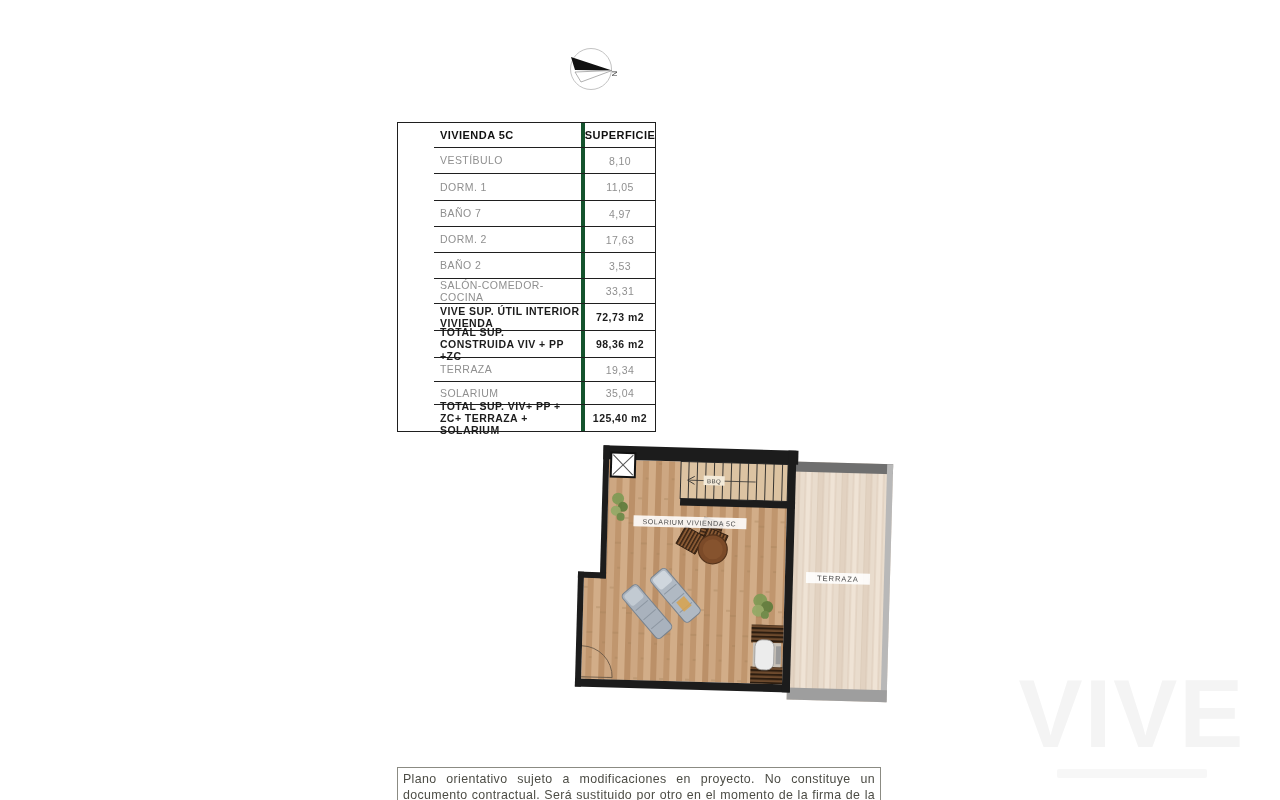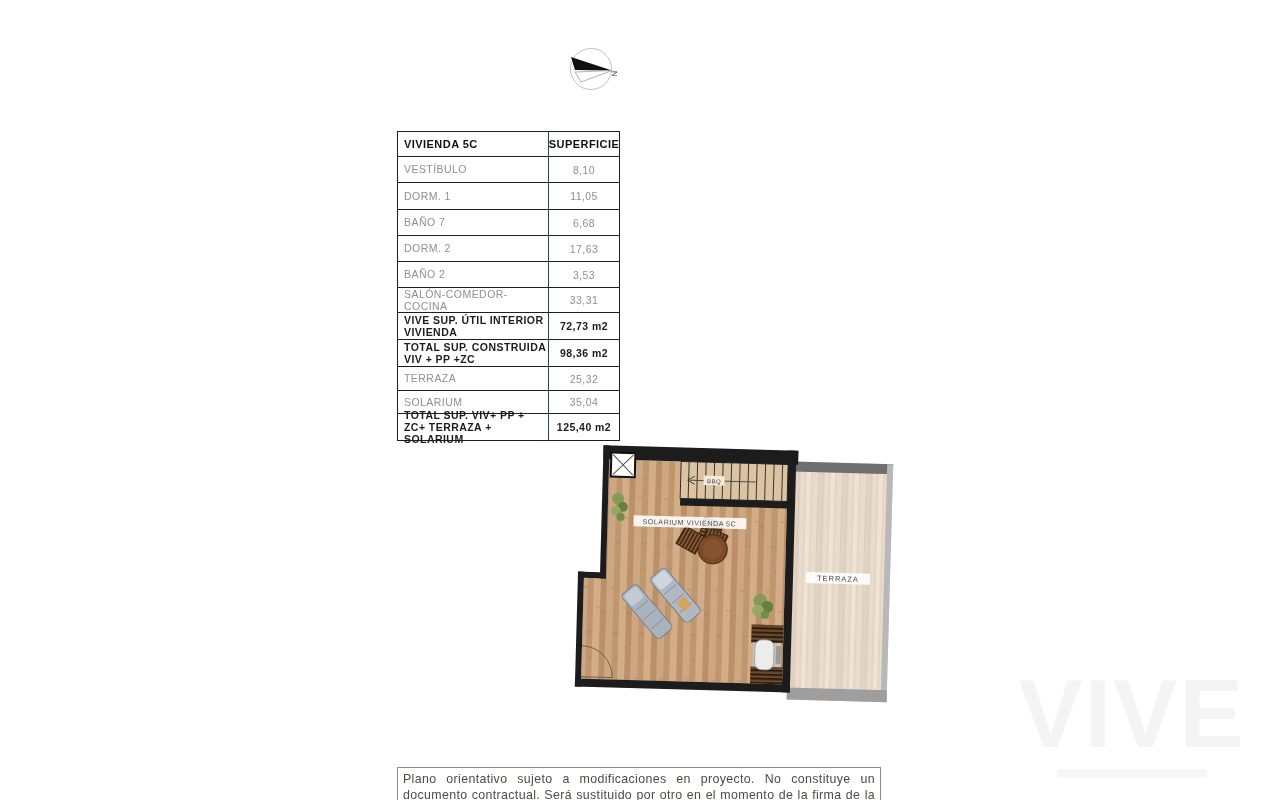--- a/index.html
+++ b/index.html
@@ -4,29 +4,29 @@
 <style>
   html,body{margin:0;padding:0;}
   body{
     width:1280px;height:800px;position:relative;background:#ffffff;
     font-family:"Liberation Sans", sans-serif;overflow:hidden;
   }
   
   .compass{position:absolute;left:564px;top:41px;width:58px;height:58px;}
   
   .area-table{
-    position:absolute;left:397px;top:131px;width:221px;
+    position:absolute;left:397px;top:122px;width:221px;
     border:1.5px solid #1f1f1f;background:#fff;
-    font-size:10.5px;letter-spacing:.45px;color:#8f8f8f;
+    font-size:10.5px;letter-spacing:.45px;color:#8f8f8f;padding-left:36px;
   }
   .trow{display:flex;align-items:center;height:25px;border-top:1px solid #1f1f1f;}
   .trow:first-child{border-top:none;}
   .trow.h24{height:24px}.trow.h23{height:23px}.trow.h22{height:22px}.trow.h26{height:26px}
   .tcell.lbl{flex:1;padding-left:6px;line-height:1.15;}
-  .tcell.val{width:70px;text-align:center;border-left:1px solid #14532d;align-self:stretch;display:flex;align-items:center;justify-content:center;}
+  .tcell.val{width:70px;text-align:center;border-left:4px solid #14532d;align-self:stretch;display:flex;align-items:center;justify-content:center;}
   .trow.head{font-weight:bold;color:#111;font-size:11px;}
   .trow.total{font-weight:bold;color:#1c1c1c;}
   
   .plan-wrap{position:absolute;left:575px;top:446px;width:320px;height:260px;transform:rotate(1.6deg);transform-origin:50% 50%;}
   .plan-wrap svg{display:block}
   
   .disclaimer{
     position:absolute;left:397px;top:722px;width:484px;height:65px;
     border:1px solid #8b8b83;box-sizing:border-box;
     padding:3px 5px;color:#4c4c45;font-size:12.4px;line-height:1.32;
@@ -62,21 +62,21 @@
   <div class="trow">
     <div class="tcell lbl">VESTÍBULO</div>
     <div class="tcell val">8,10</div>
   </div>
   <div class="trow h26">
     <div class="tcell lbl">DORM. 1</div>
     <div class="tcell val">11,05</div>
   </div>
   <div class="trow">
     <div class="tcell lbl">BAÑO 7</div>
-    <div class="tcell val">6,68</div>
+    <div class="tcell val">4,97</div>
   </div>
   <div class="trow">
     <div class="tcell lbl">DORM. 2</div>
     <div class="tcell val">17,63</div>
   </div>
   <div class="trow">
     <div class="tcell lbl">BAÑO 2</div>
     <div class="tcell val">3,53</div>
   </div>
   <div class="trow h24">
@@ -86,21 +86,21 @@
   <div class="trow total h26">
     <div class="tcell lbl">VIVE SUP. ÚTIL INTERIOR VIVIENDA</div>
     <div class="tcell val">72,73 m2</div>
   </div>
   <div class="trow total h26">
     <div class="tcell lbl">TOTAL SUP. CONSTRUIDA VIV + PP +ZC</div>
     <div class="tcell val">98,36 m2</div>
   </div>
   <div class="trow h23">
     <div class="tcell lbl">TERRAZA</div>
-    <div class="tcell val">25,32</div>
+    <div class="tcell val">19,34</div>
   </div>
   <div class="trow h22">
     <div class="tcell lbl">SOLARIUM</div>
     <div class="tcell val">35,04</div>
   </div>
   <div class="trow total h26">
     <div class="tcell lbl">TOTAL SUP. VIV+ PP + ZC+ TERRAZA + SOLARIUM</div>
     <div class="tcell val">125,40 m2</div>
   </div>
 </div>

